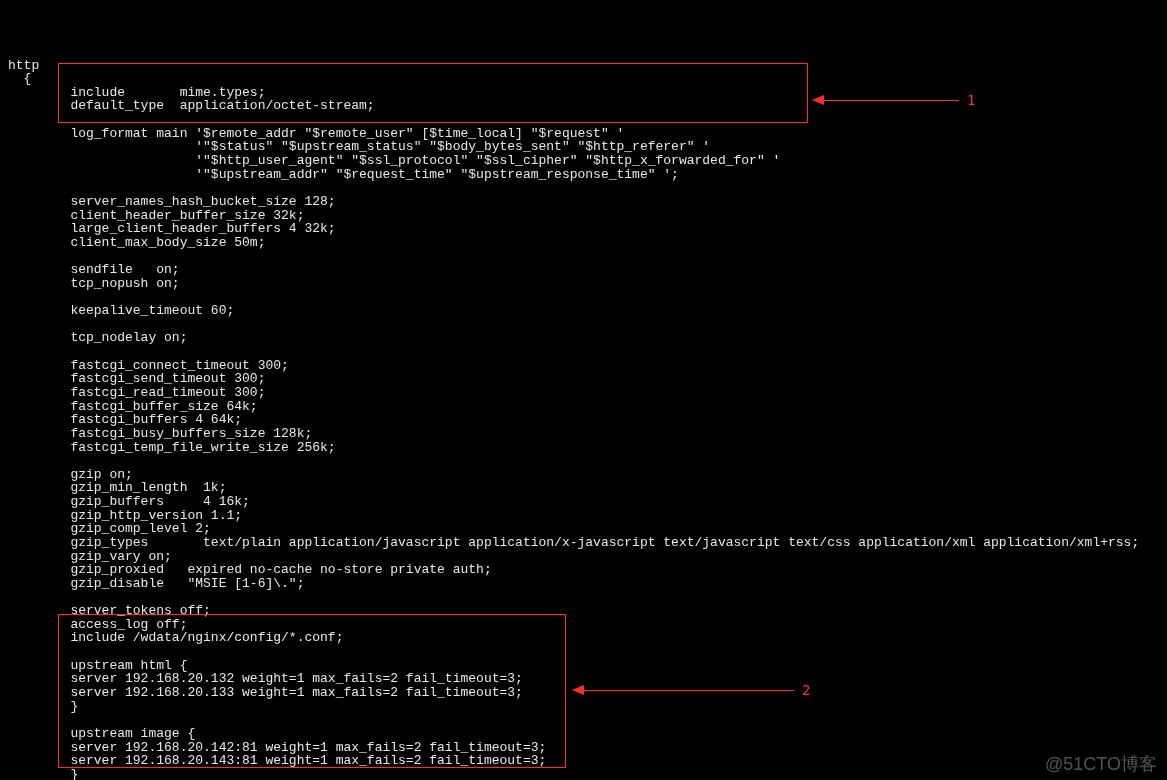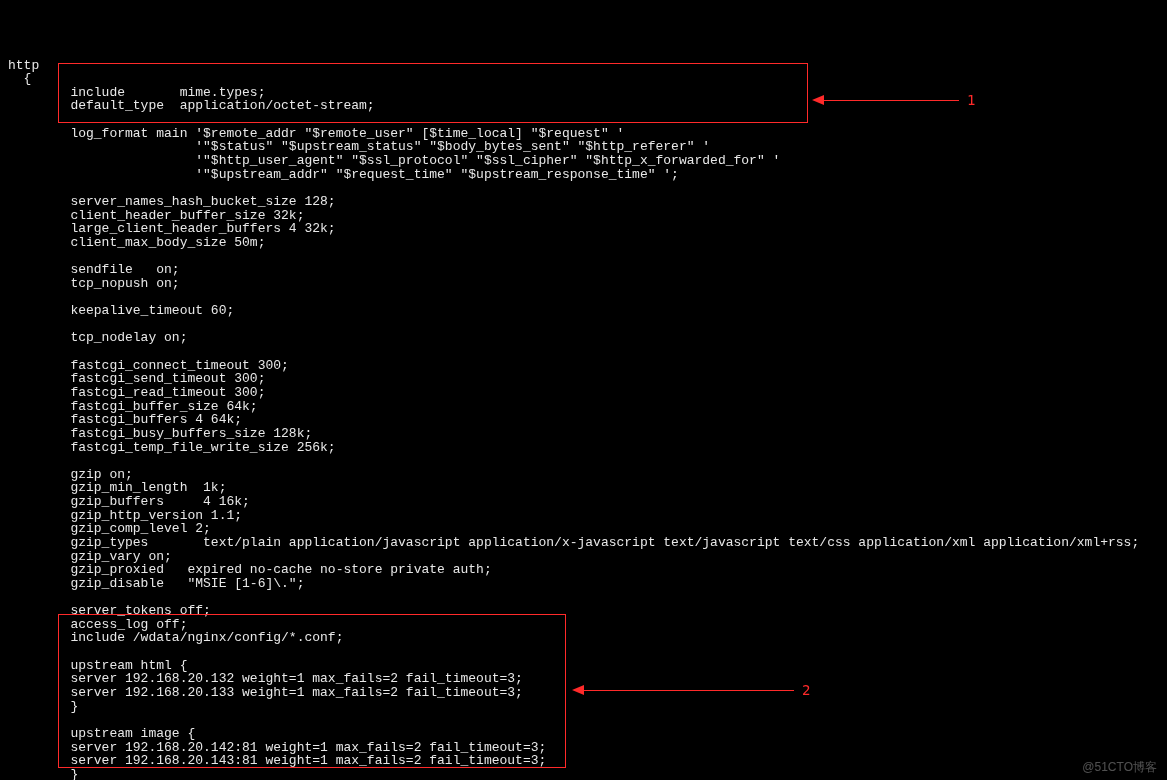--- a/index.html
+++ b/index.html
@@ -60,21 +60,21 @@
   }
   .arrow1 { left: 812px; top: 93px; }
   .arrow1 .arrow-line { width: 135px; }
   .arrow2 { left: 572px; top: 683px; }
   .arrow2 .arrow-line { width: 210px; }
   .watermark {
     position: absolute;
     right: 10px;
     bottom: 6px;
     color: rgba(230,230,230,0.35);
-    font-size: 12px;
+    font-size: 18px;
     font-family: sans-serif;
   }
 </style>
 </head>
 <body>
 
 
 
 <div class="code-container">http
   {

